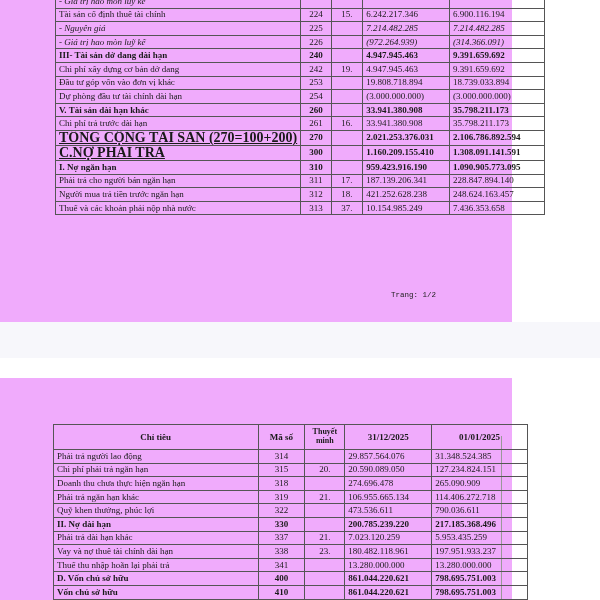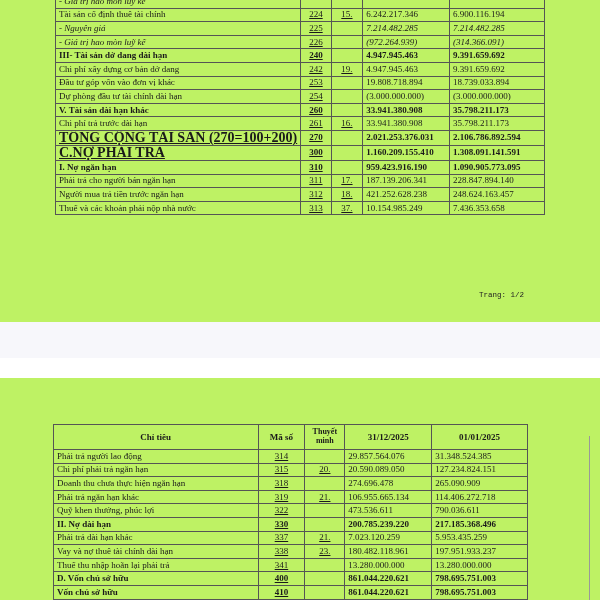--- a/index.html
+++ b/index.html
@@ -2,21 +2,21 @@
 <html><head>
 <meta charset="utf-8">
 <style>
   html, body { margin: 0; padding: 0; }
   body {
     width: 600px; height: 600px; overflow: hidden; position: relative;
     background: #ffffff;
     font-family: "Liberation Serif", serif;
     color: #1a1a1a;
   }
-  .page { position: absolute; left: 0; width: 600px; background: #bef264; }
+  .page { position: absolute; left: 0; width: 512px; background: #f0abfc; }
   .page-top { top: 0; height: 322px; }
   .page-gap { position: absolute; top: 322px; left: 0; width: 600px; height: 36px; background: #f7f7fb; }
   .page-bottom { top: 378px; height: 242px; }
   .side-rule { position: absolute; right: 10px; top: 58px; width: 1px; height: 190px; background: #999; }
 
   table.sheet {
     position: absolute;
     border-collapse: collapse;
     font-size: 9px;
     line-height: 1;
@@ -28,21 +28,21 @@
     white-space: nowrap;
     overflow: hidden;
   }
   table.sheet th {
     font-weight: bold; text-align: center; font-size: 9px; height: 24px;
   }
   .top-table { left: 55px; top: -6px; width: 490px; }
   .bottom-table { left: 53px; top: 46px; width: 475px; }
 
   .c-label { text-align: left; }
-  .c-code, .c-note { text-align: center; text-decoration: underline; }
+  .c-code, .c-note { text-align: center; }
   .c-num { text-align: left; }
   tr.bold td { font-weight: bold; }
   tr.italic td.c-label, tr.italic td.c-num { font-style: italic; }
   tr.caps td.c-label { font-size: 14px; text-decoration: underline; }
   td.thick-left { border-left: 2px solid #333; }
 
   .page-num {
     position: absolute; right: 76px; top: 291px;
     font-family: Liberation Mono, monospace; font-size: 7.5px; color: #222;
   }

